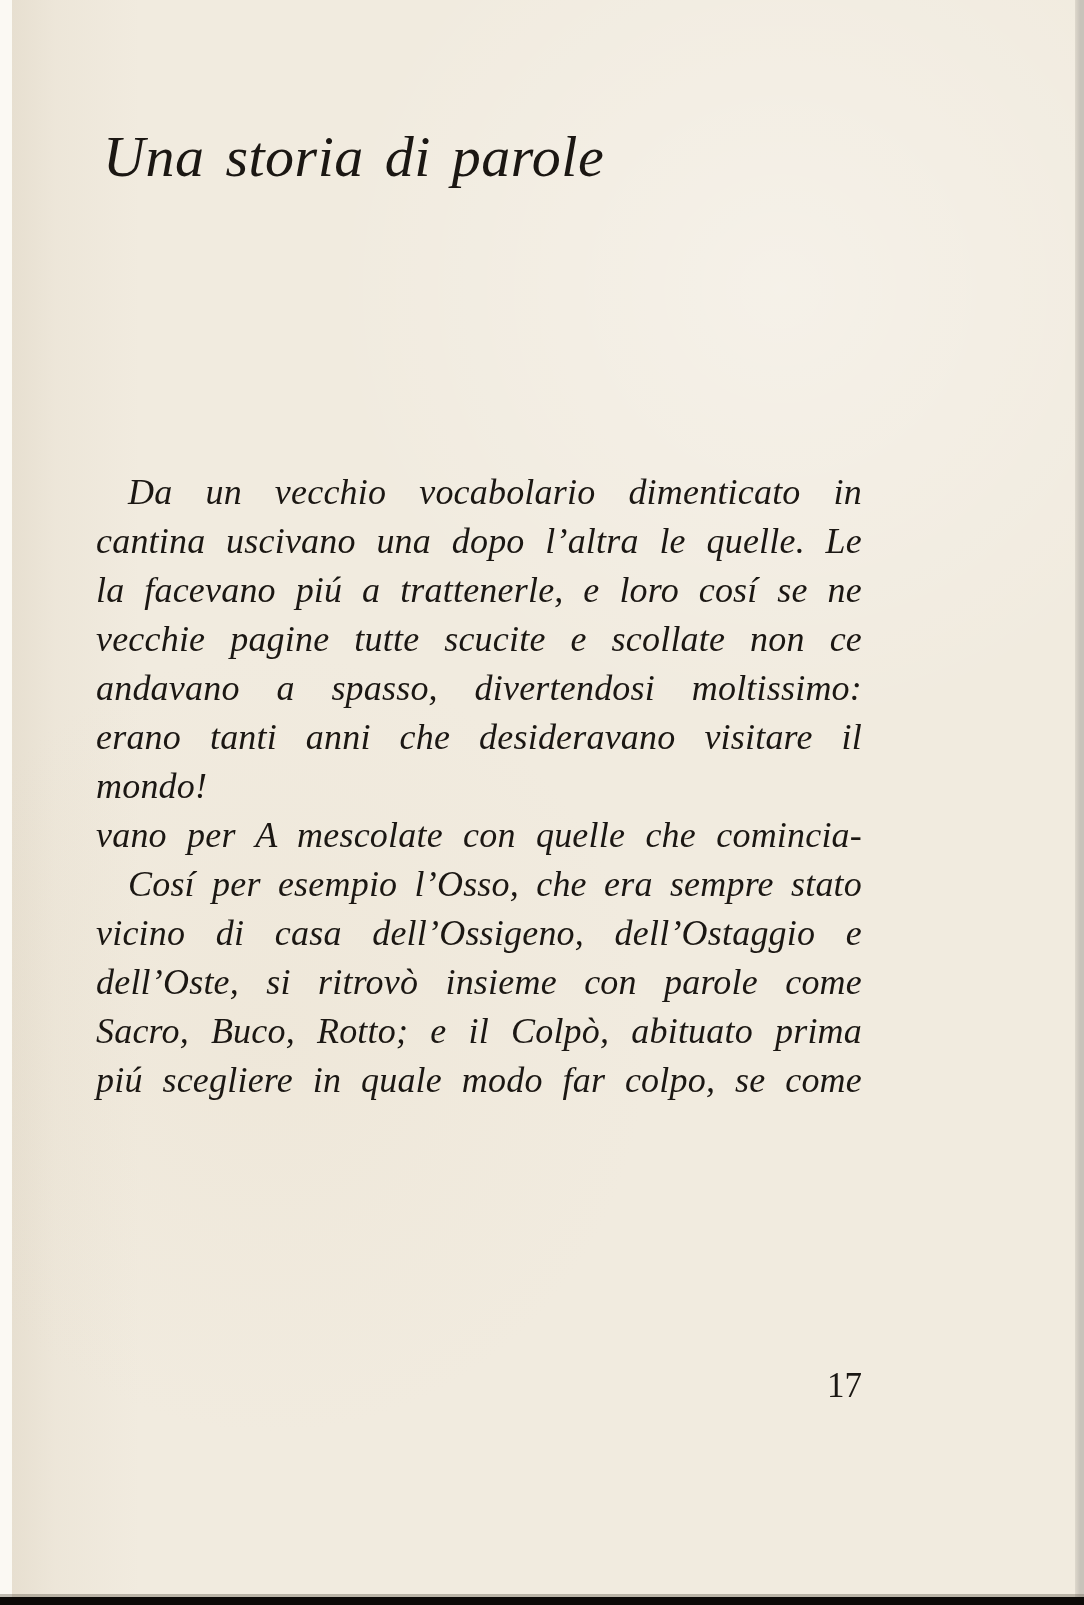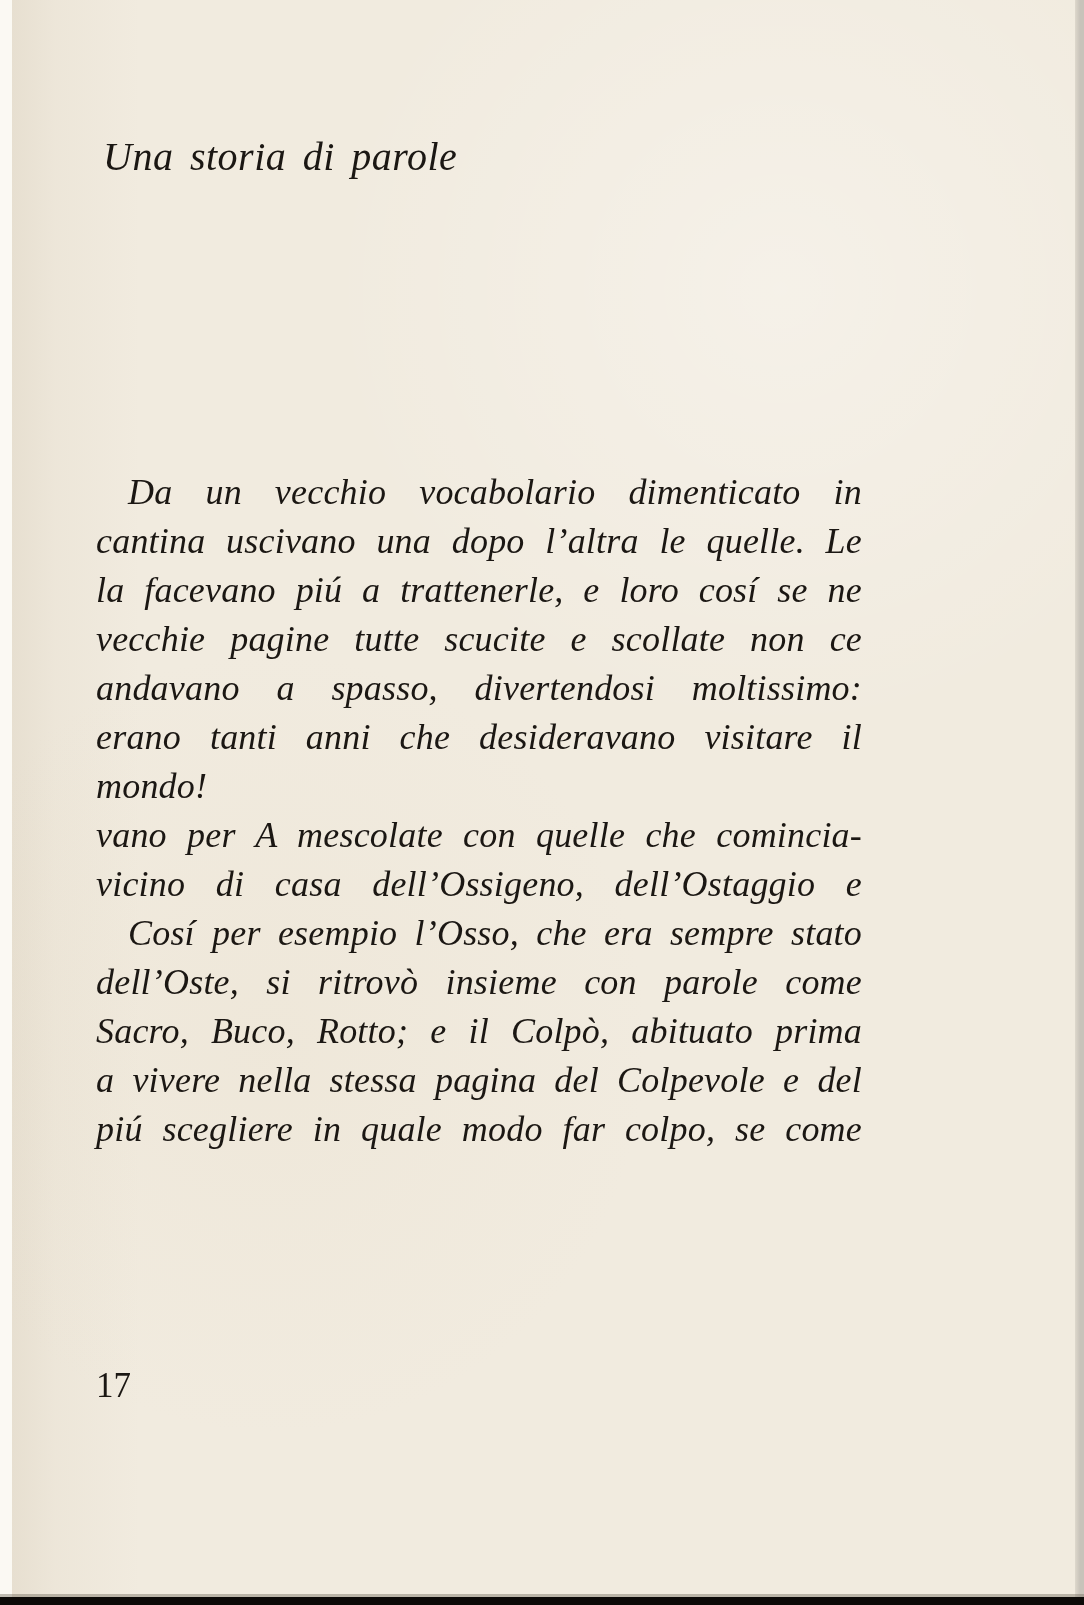--- a/index.html
+++ b/index.html
@@ -49,21 +49,21 @@
     height: 3px;
     background: rgba(120,112,100,0.45);
     z-index: 4;
   }
 
   .page-title {
     position: absolute;
     left: 103px;
     top: 122px;
     font-style: italic;
-    font-size: 40px;
+    font-size: 58px;
     line-height: 70px;
     color: var(--ink, #1b1713);
     word-spacing: 6px;
     letter-spacing: 0.5px;
     white-space: nowrap;
     font-family: Liberation Serif, serif;
   }
 
   .text-block {
     position: absolute;
@@ -87,21 +87,21 @@
   }
   .text-line.para-end {
     text-align-last: left;
   }
 
   .page-number {
     position: absolute;
     left: 96px;
     top: 1366px;
     width: 766px;
-    text-align: left;
+    text-align: right;
     font-size: 35px;
     color: var(--ink, #1b1713);
   }
 </style>
 </head>
 <body>
 
 <div class="paper-shade"></div>
 <div class="edge-left"></div>
 <div class="edge-right"></div>
@@ -120,23 +120,22 @@
     <div class="text-line">andavano a spasso, divertendosi moltissimo:</div>
     <div class="text-line">erano tanti anni che desideravano visitare il</div>
     <div class="text-line para-end">mondo!</div>
   </div>
 
   <div>
     <div class="text-line">vano per A mescolate con quelle che comincia-</div>
   </div>
 
   <div>
+    <div class="text-line para-first">Cosí per esempio l’Osso, che era sempre stato</div>
     <div class="text-line">vicino di casa dell’Ossigeno, dell’Ostaggio e</div>
-    <div class="text-line para-first">Cosí per esempio l’Osso, che era sempre stato</div>
     <div class="text-line">dell’Oste, si ritrovò insieme con parole come</div>
     <div class="text-line">Sacro, Buco, Rotto; e il Colpò, abituato prima</div>
-    <div class="text-line">a vivere nella stessa pagina del Colpevole e del</div>
     <div class="text-line">piú scegliere in quale modo far colpo, se come</div>
   </div>
 
 </div>
 
 <div class="page-number">17</div>
 
 </body></html>

